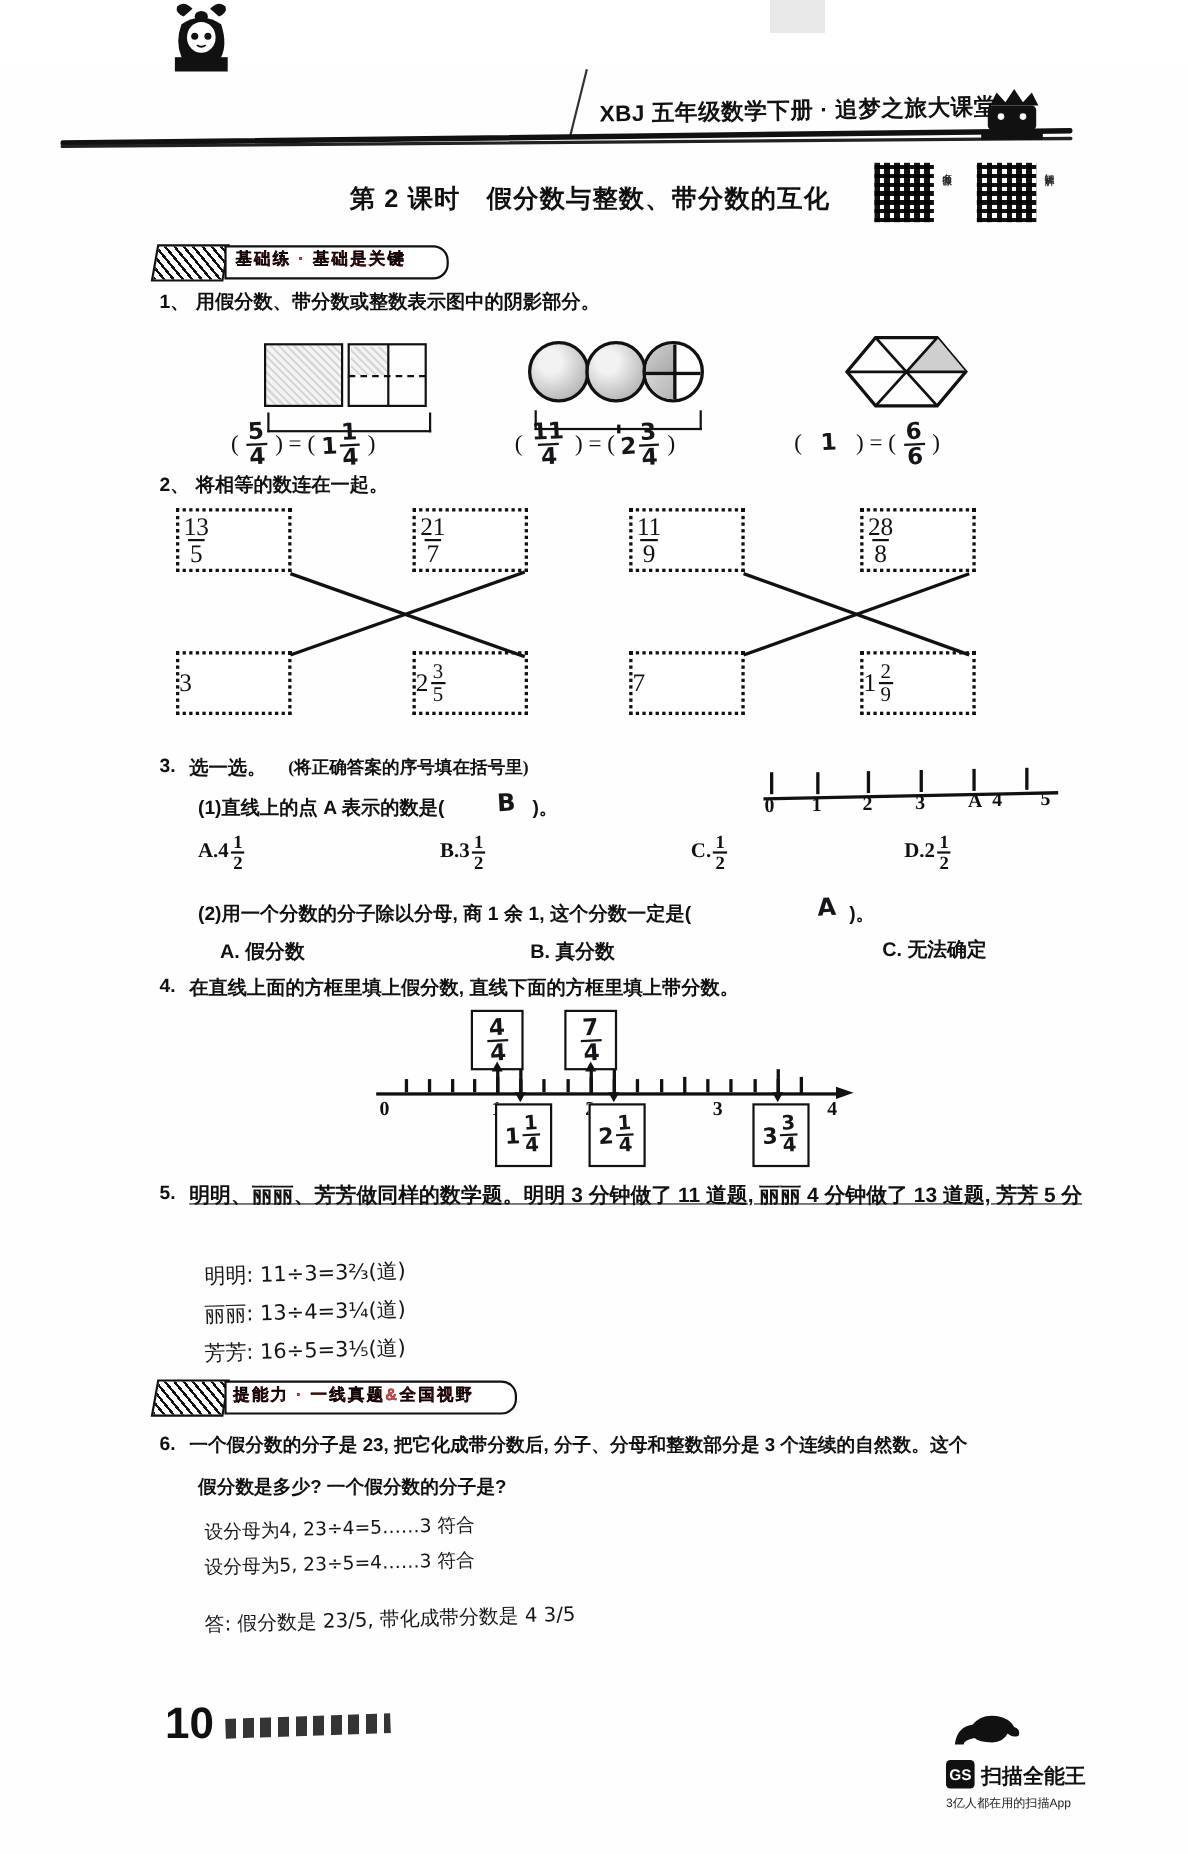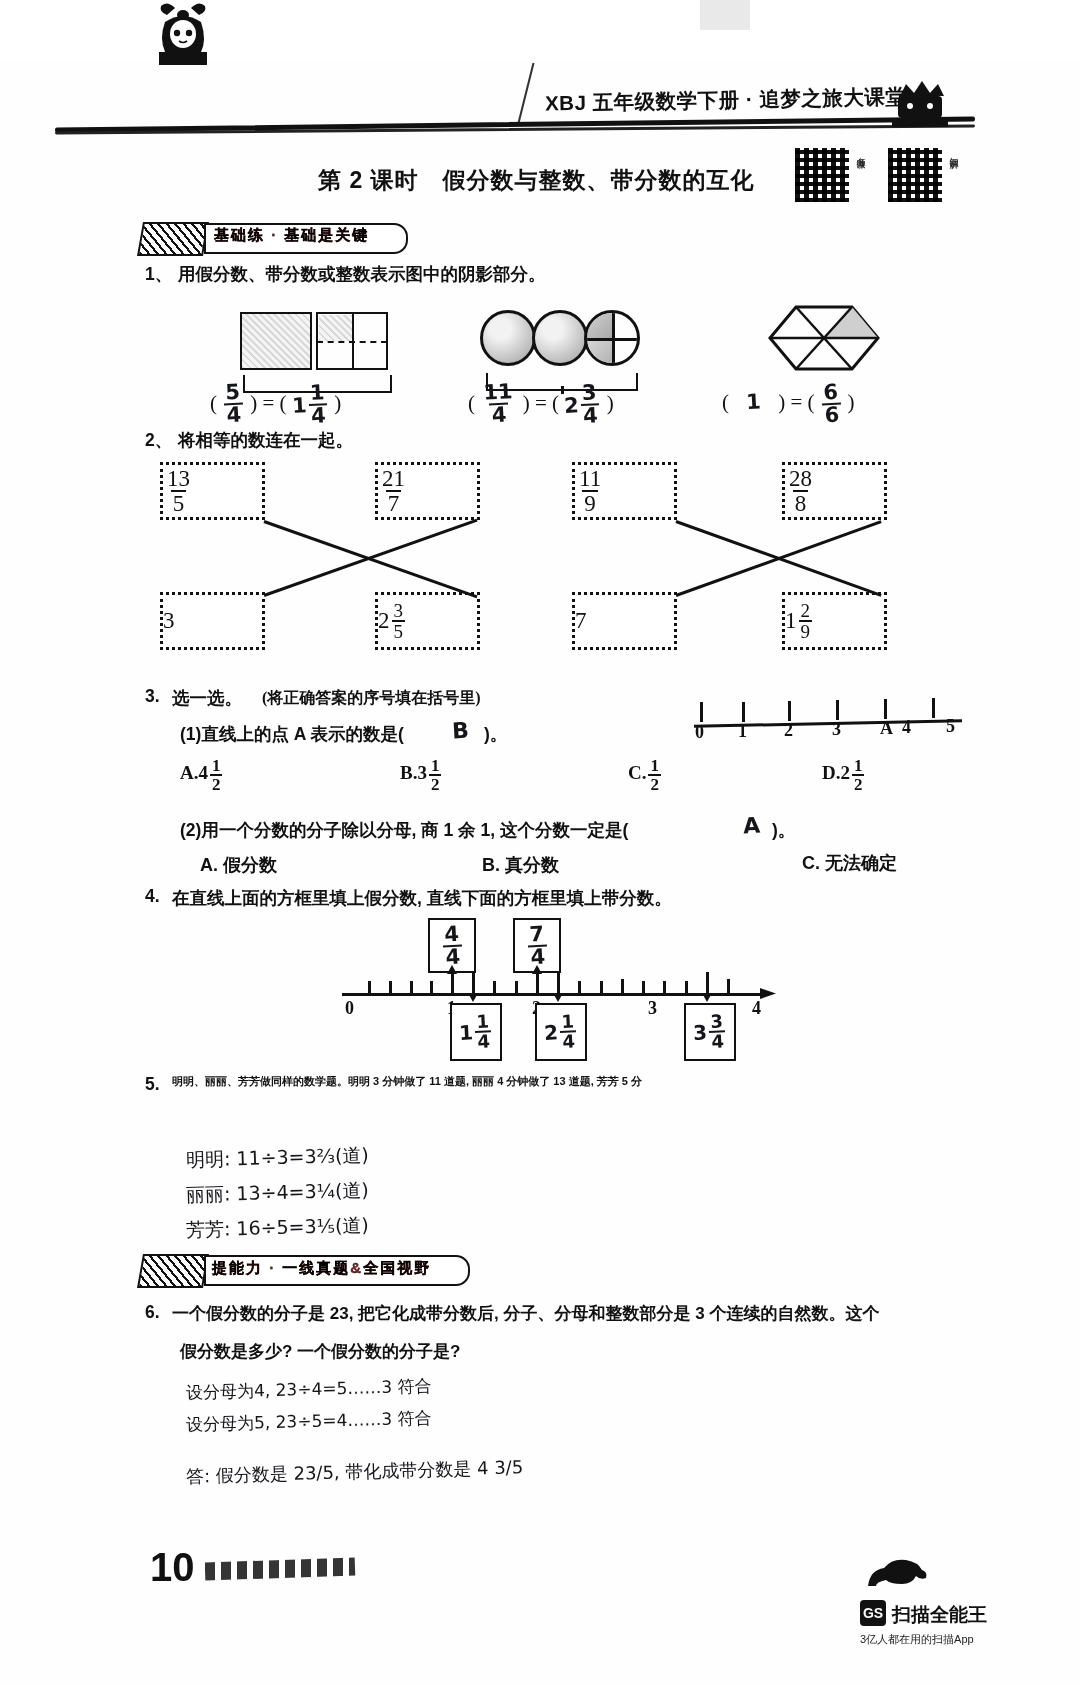--- a/index.html
+++ b/index.html
@@ -61,21 +61,21 @@
     background:repeating-linear-gradient(45deg,#111 0 2px,#fff 2px 6px);
   }
   .banner-body{
     position:absolute;left:64px;top:1px;width:200px;height:27px;
     border:2px solid #111;border-radius:0 14px 14px 0;
     background:#fff;
   }
   .banner-text{
     position:absolute;left:74px;top:4px;width:190px;
     font-family:"Liberation Sans",sans-serif;font-weight:bold;font-size:15px;
-    color:#7f1d1d;letter-spacing:2px;
+    color:#ef4444;letter-spacing:2px;
     -webkit-text-stroke:0.3px #000;
   }
 
   .banner2{position:absolute;left:140px;top:1248px;width:330px;height:32px;}
   .banner2 .banner-body{width:262px;}
 
   
   .q{
     position:absolute;
     font-family:"Liberation Sans","DejaVu Sans",sans-serif;
@@ -482,21 +482,21 @@
     <span class="hw mixed" style="font-size:20px;">
         <span>3</span>
         <span class="frac hwf" style="font-size:18px;">
           <span class="num">3</span>
           <span class="den">4</span>
         </span>
       </span>
   </div>
 
   <div class="q" style="left:145px;top:1074px;">5.</div>
-  <div class="q" style="left:172px;top:1074px;font-size:11px;">明明、丽丽、芳芳做同样的数学题。明明 3 分钟做了 11 道题, 丽丽 4 分钟做了 13 道题, 芳芳 5 分</div>
+  <div class="q" style="left:172px;top:1074px;font-size:19px;text-decoration:underline;">明明、丽丽、芳芳做同样的数学题。明明 3 分钟做了 11 道题, 丽丽 4 分钟做了 13 道题, 芳芳 5 分</div>
 
   <div class="hw-line" style="left:186px;top:1145px;">明明: 11÷3=3⅔(道)</div>
   <div class="hw-line" style="left:186px;top:1180px;">丽丽: 13÷4=3¼(道)</div>
   <div class="hw-line" style="left:186px;top:1215px;">芳芳: 16÷5=3⅕(道)</div>
 
   <div class="banner banner2" style="top:1254px;">
     <div class="banner-tag"></div>
     <div class="banner-body"></div>
   </div>
   <div class="banner-text" style="left:212px;top:1259px;width:260px;font-size:15px;">提能力 · 一线真题&amp;全国视野</div>

